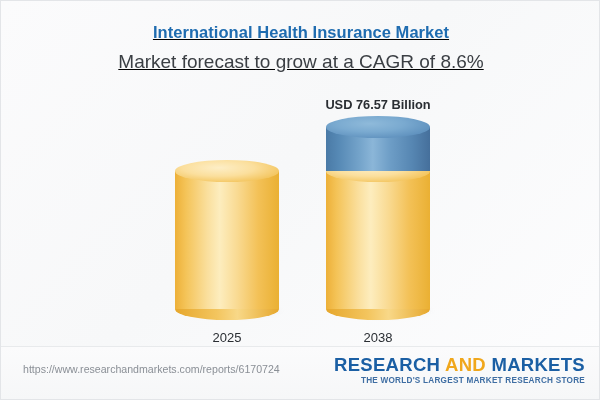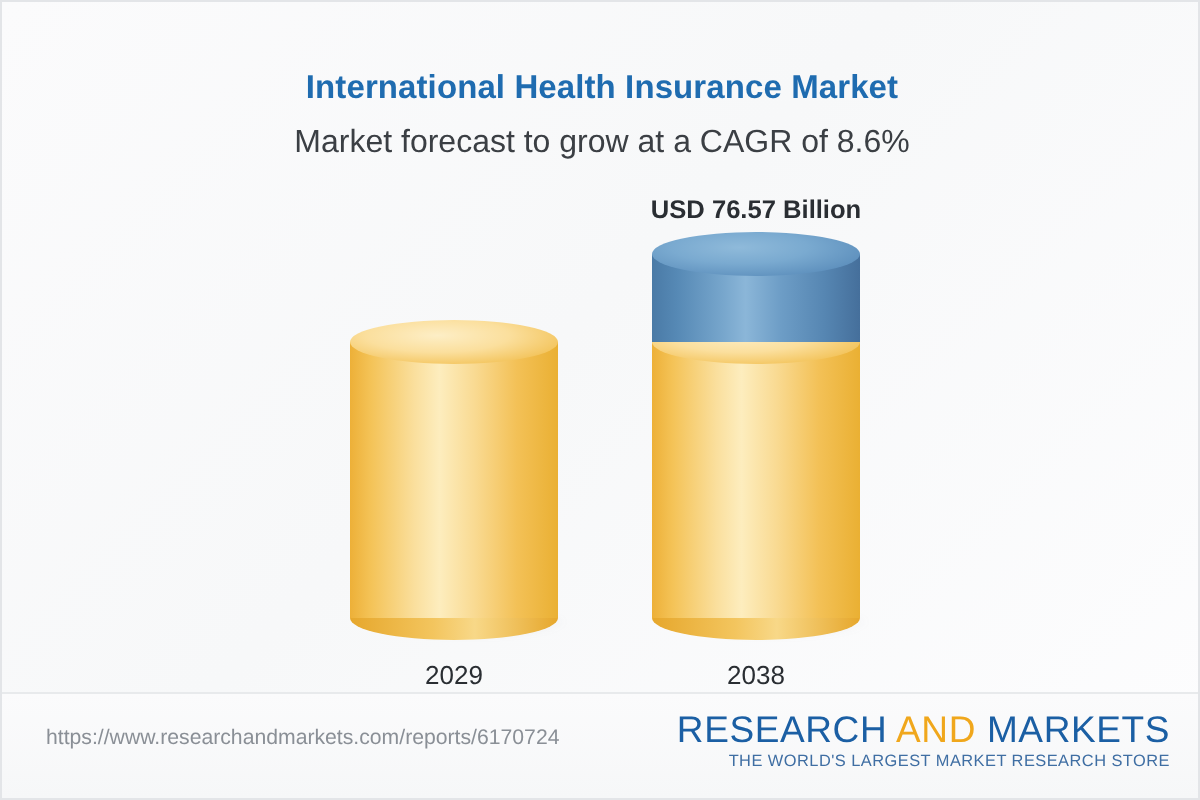--- a/index.html
+++ b/index.html
@@ -20,35 +20,36 @@
     height: 400px;
     box-sizing: border-box;
     background: linear-gradient(135deg, #fbfbfc 0%, #f7f8f9 45%, #fdfdfe 100%);
     border: 1px solid #e3e5e8;
     overflow: hidden;
   }
 
   
   .header {
     position: absolute;
-    top: 12px;
+    top: 0;
     left: 0;
     width: 600px;
     text-align: center;
+    text-decoration: underline;
   }
   .title {
     margin-top: 22px;
     font-size: 16.5px;
     font-weight: bold;
     color: #1f6cb0;
     letter-spacing: 0.05px;
   }
   .subtitle {
     margin-top: 9px;
-    font-size: 16px;
+    font-size: 19px;
     font-weight: normal;
     color: #3b3f44;
   }
 
   
   .plot {
     position: absolute;
     left: 0;
     top: 88px;
     width: 600px;
@@ -196,31 +197,31 @@
     white-space: nowrap;
   }
   .logo {
     position: absolute;
     right: 16px;
     top: 8px;
     text-align: right;
   }
   .logo-main {
     font-size: 18.5px;
-    font-weight: normal;
+    font-weight: bold;
     letter-spacing: 0.3px;
     white-space: nowrap;
     line-height: 1.05;
   }
   .logo-word-research, .logo-word-markets { color: #1b5fa4; }
   .logo-word-and { color: #f0a71c; }
   .logo-tag {
     margin-top: 2px;
     font-size: 8.2px;
-    font-weight: normal;
+    font-weight: bold;
     color: #3f6ea3;
     letter-spacing: 0.24px;
     white-space: nowrap;
   }
 </style>
 </head>
 <body>
 
 <div class="card">
 
@@ -233,21 +234,21 @@
 
     <div class="bar-group g1">
       <div class="cyl-shadow"></div>
       <div class="cylinder">
         <div class="seg yellow" style="top:0; bottom:0;">
           <div class="seg-bottom-cap"></div>
           <div class="seg-body"></div>
           <div class="seg-top"></div>
         </div>
       </div>
-      <div class="cat-label">2029</div>
+      <div class="cat-label">2025</div>
     </div>
 
     <div class="bar-group g2">
       <div class="value-label">USD 76.57 Billion</div>
       <div class="cyl-shadow"></div>
       <div class="cylinder">
         <div class="seg yellow" style="top:44px; bottom:0;">
           <div class="seg-bottom-cap"></div>
           <div class="seg-body"></div>
           <div class="seg-top"></div>

